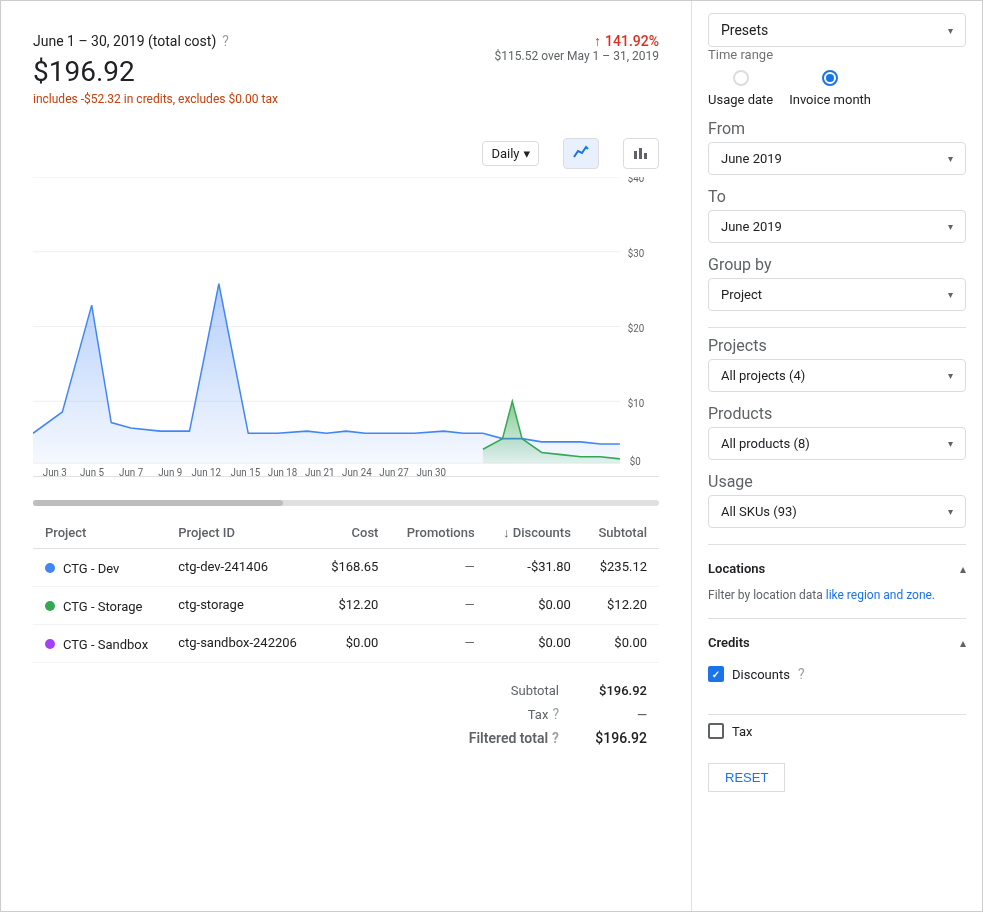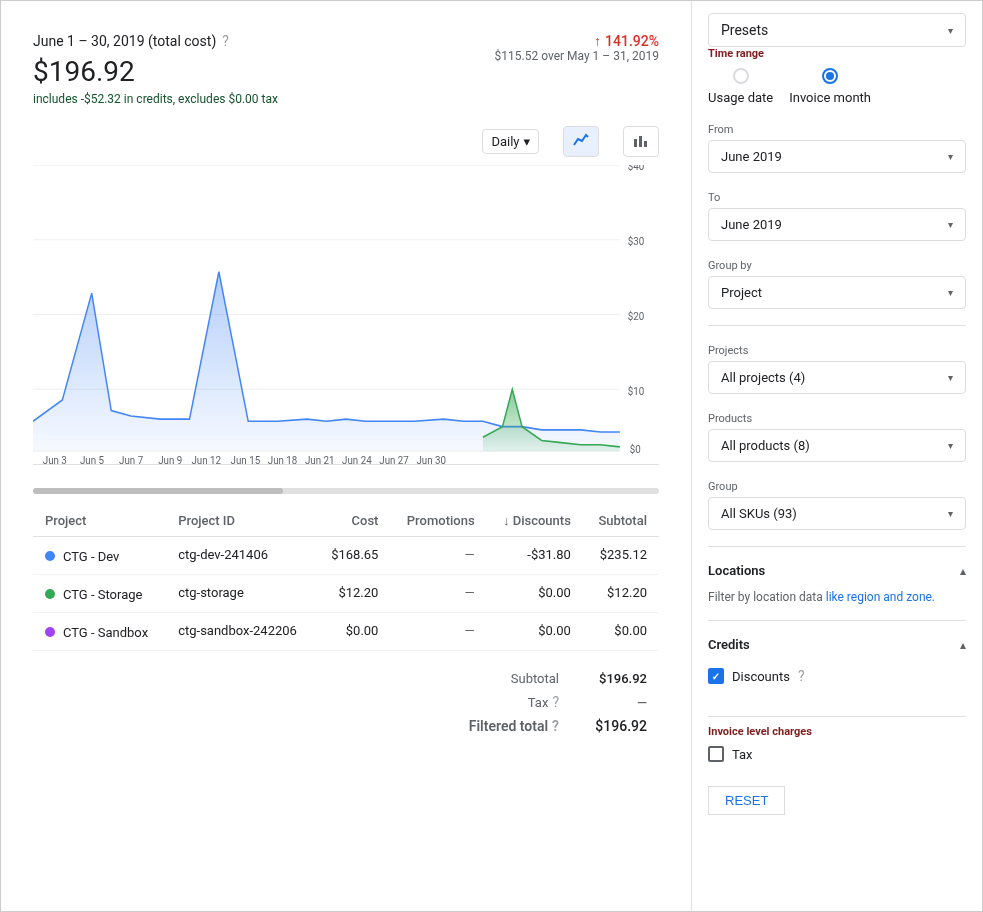--- a/index.html
+++ b/index.html
@@ -45,22 +45,22 @@
       cursor: pointer;
     }
     .total-cost {
       font-size: 28px;
       font-weight: 400;
       color: #202124;
       margin-bottom: 4px;
     }
     .cost-details {
       font-size: 12px;
-      color: #14532d;
-      margin-bottom: 8px;
+      color: #c2410c;
+      margin-bottom: 20px;
     }
     .cost-change {
       display: inline-flex;
       align-items: center;
       gap: 4px;
       font-size: 14px;
       color: #d93025;
       font-weight: 500;
     }
     .cost-comparison {
@@ -222,23 +222,23 @@
       align-items: center;
       justify-content: space-between;
       border: 1px solid #dadce0;
       border-radius: 4px;
       padding: 8px 12px;
       font-size: 14px;
       cursor: pointer;
       background: #fff;
     }
     .section-label {
-      font-size: 11px;
-      font-weight: 700;
-      color: #7f1d1d;
+      font-size: 13px;
+      font-weight: 400;
+      color: #737373;
       margin-bottom: 8px;
     }
     .radio-group {
       display: flex;
       gap: 16px;
       margin-bottom: 12px;
     }
     .radio-option {
       display: flex;
       align-items: center;
@@ -260,24 +260,23 @@
       border-color: #1a73e8;
     }
     .radio-circle.selected::after {
       content: '';
       width: 8px;
       height: 8px;
       border-radius: 50%;
       background: #1a73e8;
     }
     .field-label {
-      font-size: 11px;
+      font-size: 16px;
       color: #5f6368;
       margin-bottom: 4px;
-      margin-top: 18px;
     }
     .dropdown-field {
       width: 100%;
       display: flex;
       align-items: center;
       justify-content: space-between;
       border: 1px solid #dadce0;
       border-radius: 4px;
       padding: 8px 12px;
       font-size: 13px;
@@ -595,21 +594,21 @@
       <span>All projects (4)</span>
       <span class="chevron-down">▾</span>
     </div>
 
     <div class="field-label">Products</div>
     <div class="dropdown-field">
       <span>All products (8)</span>
       <span class="chevron-down">▾</span>
     </div>
 
-    <div class="field-label">Group</div>
+    <div class="field-label">Usage</div>
     <div class="dropdown-field">
       <span>All SKUs (93)</span>
       <span class="chevron-down">▾</span>
     </div>
   </div>
 
   <hr class="divider">
 
   
   <div class="sidebar-section">
@@ -638,21 +637,20 @@
         <span>Discounts</span>
         <span class="help-icon">?</span>
       </div>
     </div>
   </div>
 
   <hr class="divider">
 
   
   <div class="sidebar-section">
-    <div class="section-label">Invoice level charges</div>
     <div class="checkbox-row">
       <div class="checkbox-unchecked"></div>
       <span>Tax</span>
     </div>
   </div>
 
   <button class="reset-btn">RESET</button>
 </div>
 
 </body></html>

